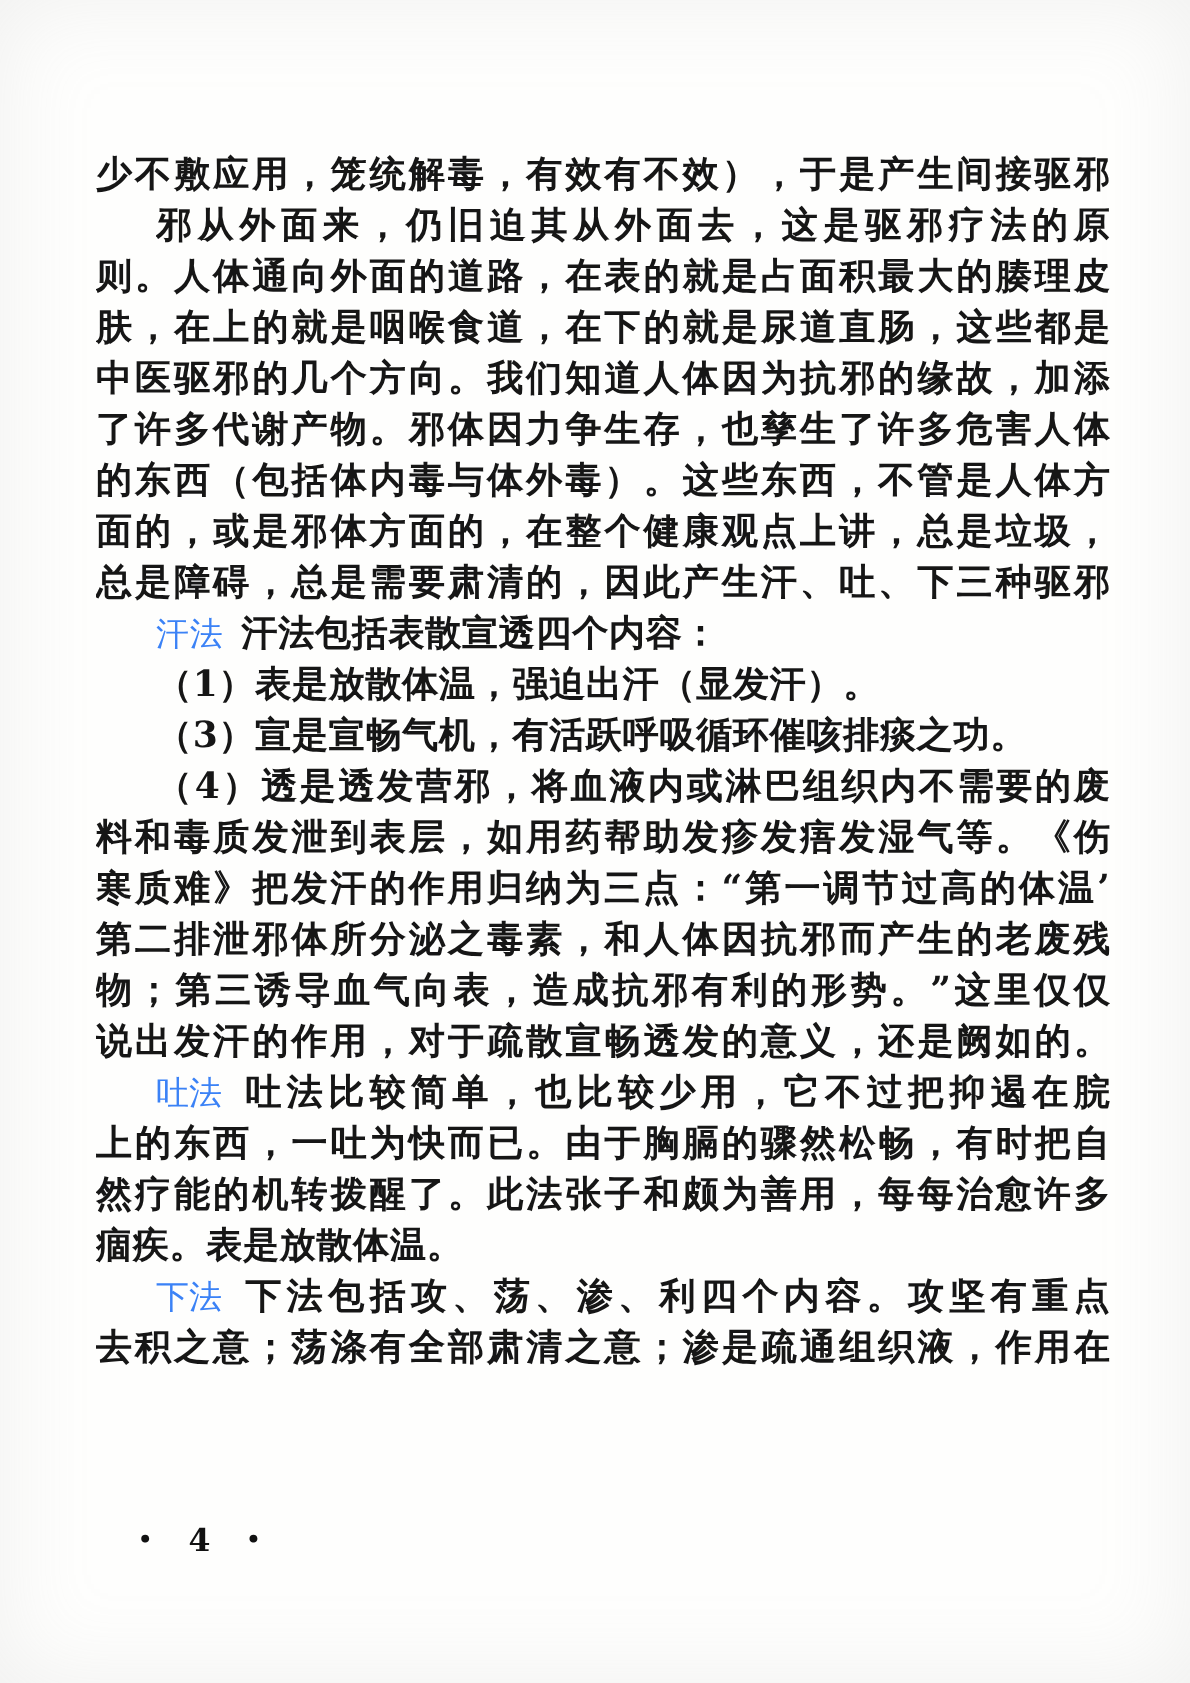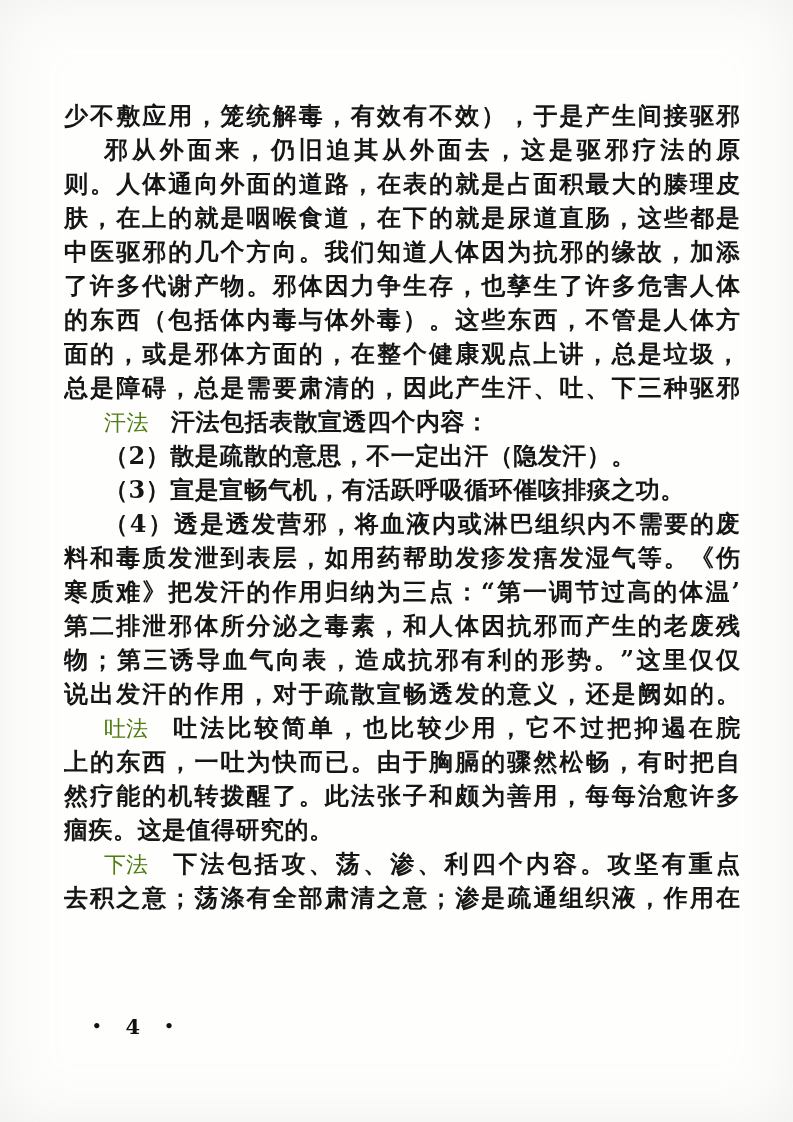--- a/index.html
+++ b/index.html
@@ -43,22 +43,22 @@
     align-items: baseline;
     white-space: normal;
     letter-spacing: 0;
   }
   .line.indent {
     margin-left: 40px;
   }
   .lead {
     font-size: 22px;
     font-weight: 500;
-    margin-right: 22px;
-    color: #4d7c0f;
+    margin-right: 12px;
+    color: #3b82f6;
   }
   .footer {
     position: absolute;
     left: 92px;
     top: 1014px;
     display: flex;
     align-items: center;
     font-size: 21px;
     font-weight: 600;
     color: #111;
@@ -321,21 +321,21 @@
         <span>、</span>
         <span>吐</span>
         <span>、</span>
         <span>下</span>
         <span>三</span>
         <span>种</span>
         <span>驱</span>
         <span>邪</span>
       </div>
       <div class="line indent"><span class="lead">汗法</span><span>汗法包括表散宣透四个内容：</span></div>
-      <div class="line indent"><span>（2）散是疏散的意思，不一定出汗（隐发汗）。</span></div>
+      <div class="line indent"><span>（1）表是放散体温，强迫出汗（显发汗）。</span></div>
       <div class="line indent"><span>（3）宣是宣畅气机，有活跃呼吸循环催咳排痰之功。</span></div>
       <div class="line indent j">
         <span>（</span>
         <span>4</span>
         <span>）</span>
         <span>透</span>
         <span>是</span>
         <span>透</span>
         <span>发</span>
         <span>营</span>
@@ -571,21 +571,21 @@
         <span>善</span>
         <span>用</span>
         <span>，</span>
         <span>每</span>
         <span>每</span>
         <span>治</span>
         <span>愈</span>
         <span>许</span>
         <span>多</span>
       </div>
-      <div class="line"><span>痼疾。这是值得研究的。</span></div>
+      <div class="line"><span>痼疾。表是放散体温。</span></div>
       <div class="line indent j">
         <span class="lead">下法</span>
         <span>下</span>
         <span>法</span>
         <span>包</span>
         <span>括</span>
         <span>攻</span>
         <span>、</span>
         <span>荡</span>
         <span>、</span>

